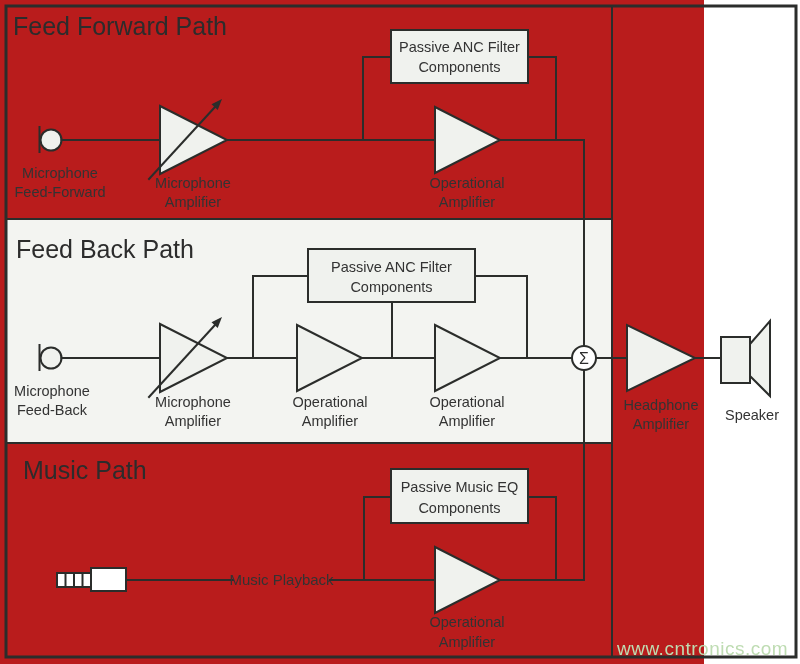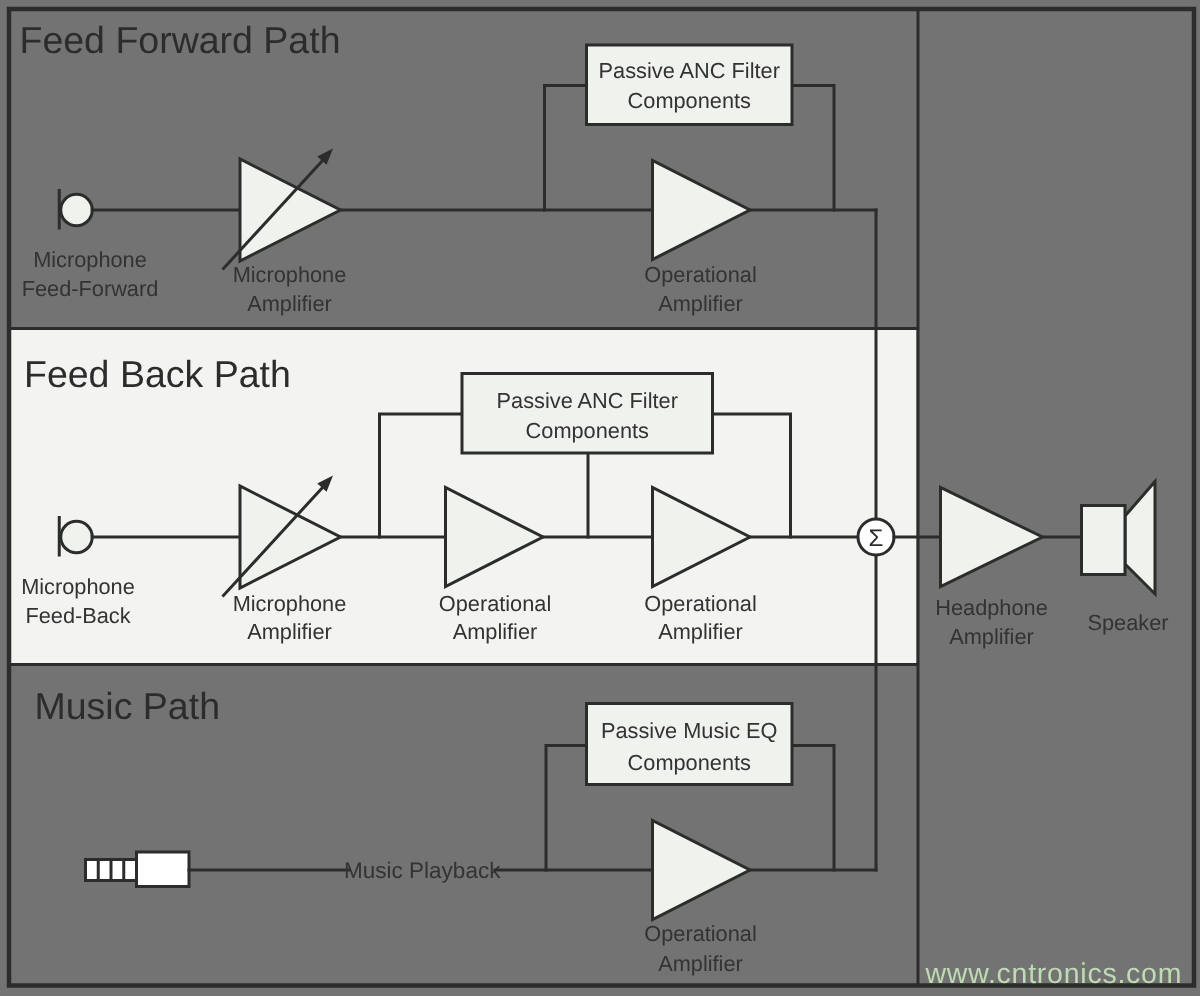--- a/index.html
+++ b/index.html
@@ -1,16 +1,16 @@
 <!DOCTYPE html>
 <html style="--line: #2b2d2b; --shape_fill: #f0f2ee; --feedback_bg: #f3f4f1; --watermark: #bedcb2; --text: #333333;"><head>
 <meta charset="utf-8">
 <style>
   html,body { margin:0; padding:0; background:#ffffff; }
-  .stage { position:relative; width:800px; height:664px; background:#737373; }
+  .stage { position:relative; width:704px; height:664px; background:#b91c1c; }
   svg text { font-family:"Liberation Sans", sans-serif; fill:var(--text,#333); }
   .title  { font-size:25px; fill:#2c2c2c; }
   .lbl    { font-size:14.5px; text-anchor:middle; }
   .inline-lbl { font-size:15px; text-anchor:middle; }
   .sum    { font-size:16px; text-anchor:middle; fill:#2c2c2c; }
   .wm     { font-size:19px; fill:var(--watermark,#bedcb2); letter-spacing:.5px; }
   .ln     { stroke:var(--line,#2b2d2b); stroke-width:2; fill:none; stroke-linecap:square; }
   .shape  { fill:var(--shape_fill,#f0f2ee); stroke:var(--line,#2b2d2b); stroke-width:2; stroke-linejoin:miter; }
   .wfill  { fill:#ffffff; stroke:var(--line,#2b2d2b); stroke-width:2; }
   .bg     { fill:var(--feedback_bg,#f3f4f1); }

